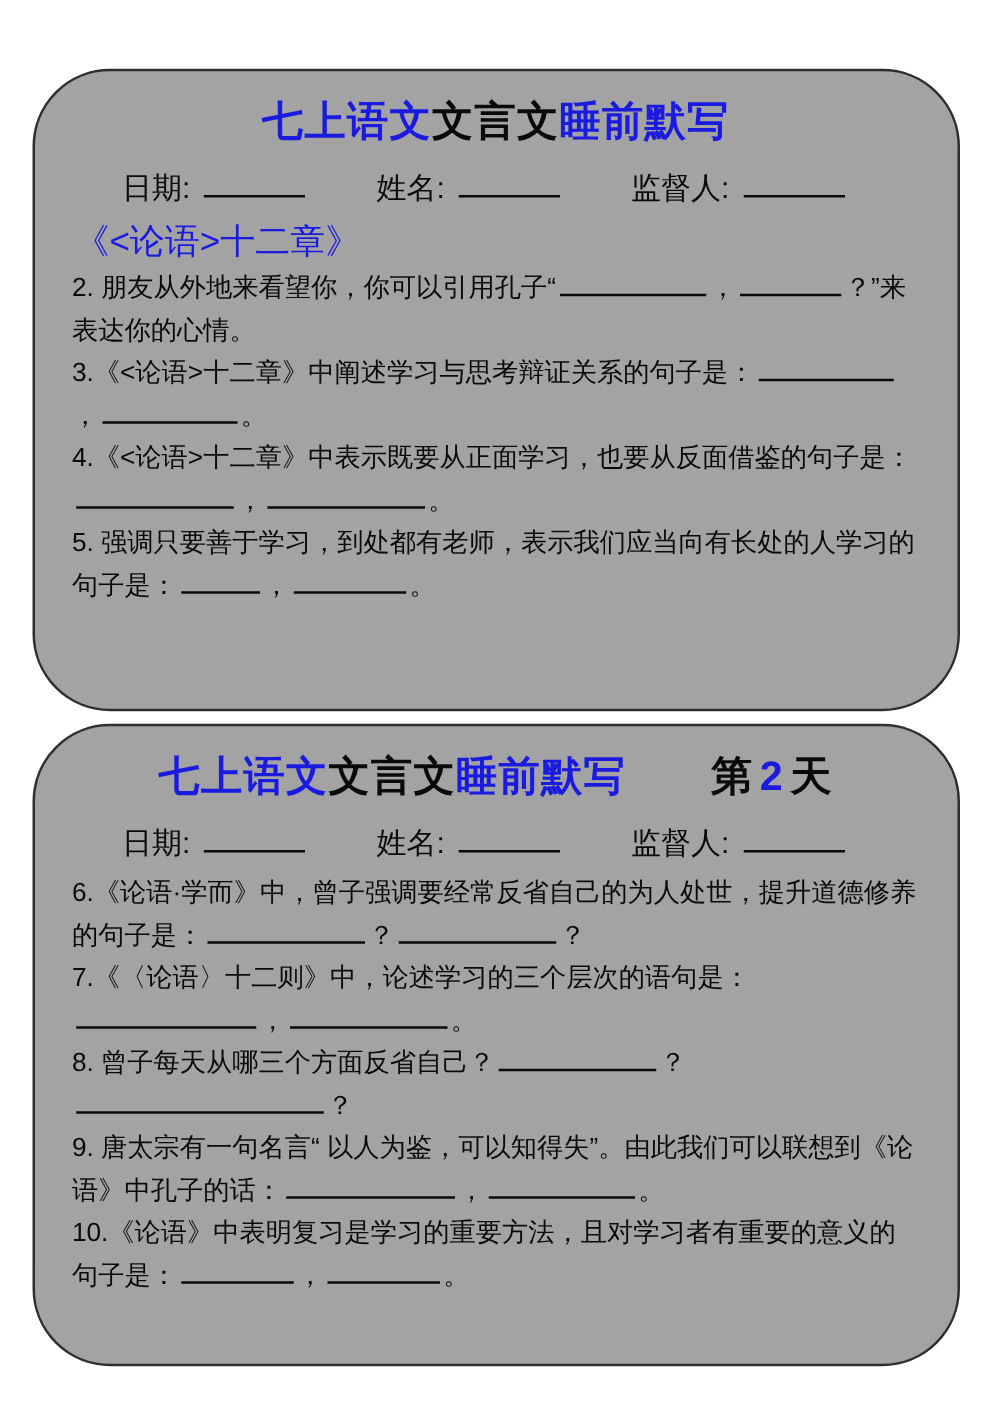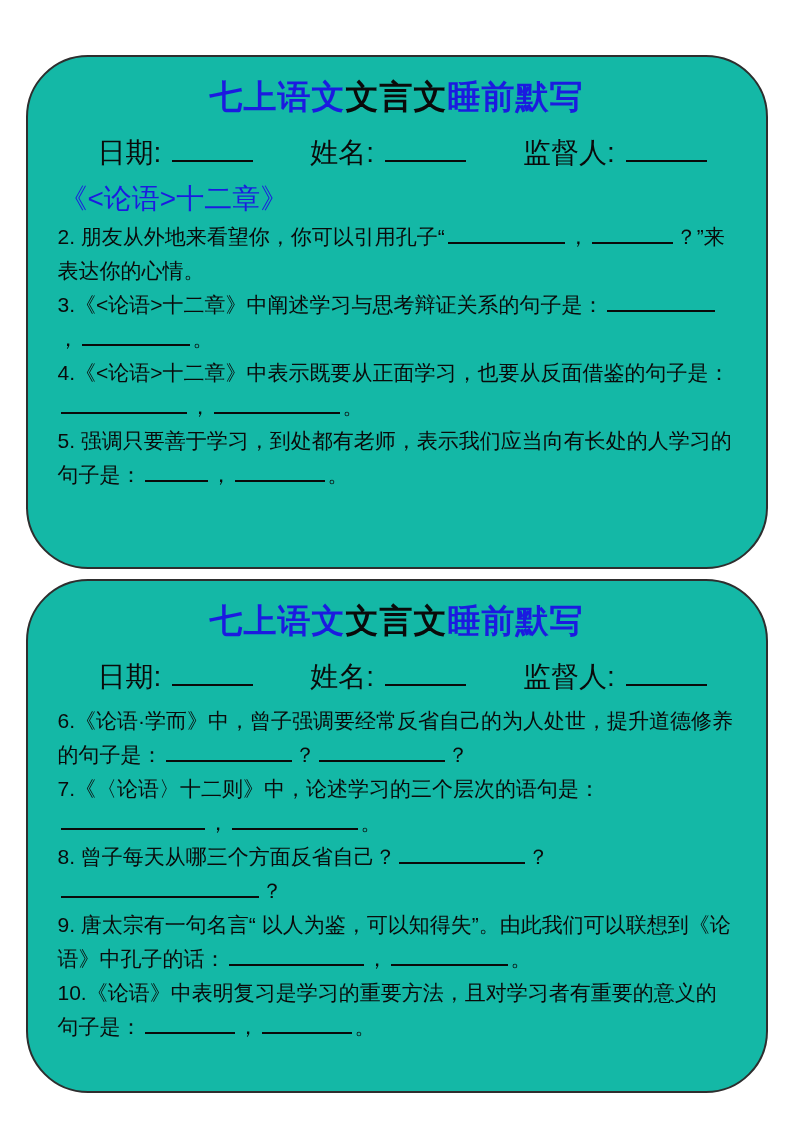--- a/index.html
+++ b/index.html
@@ -16,21 +16,21 @@
     padding-bottom: 24px;
     background: #ffffff;
   }
   .card {
     width: 742px;
     min-height: 514px;
     margin: 0 auto;
     border: 2px solid #2e2e2e;
     border-radius: 62px;
     padding: 14px 30px 24px 30px;
-    background: #14b8a6;
+    background: #a3a3a3;
   }
   .card + .card { margin-top: 10px; }
 
   .card-title {
     display: flex;
     justify-content: center;
     align-items: baseline;
     font-size: 33px;
     font-weight: 700;
     letter-spacing: 1px;
@@ -40,21 +40,21 @@
   .seg-blue { color: var(--accent); }
   .seg-black { color: #0a0a0a; }
   .title-day { margin-left: 68px; }
   .title-day .day-num { padding: 0 5px; }
 
   .fields-row {
     display: flex;
     align-items: baseline;
     margin: 14px 0 8px 40px;
     gap: 54px;
-    font-size: 28px;
+    font-size: 24px;
     white-space: nowrap;
   }
   .field { display: inline-flex; align-items: baseline; gap: 8px; }
 
   .section-heading {
     color: var(--accent);
     font-size: 28px;
     margin: 4px 0 2px 2px;
     font-weight: 500;
   }
@@ -110,20 +110,23 @@
       <p class="uline">4.《&lt;论语&gt;十二章》中表示既要从正面学习，也要从反面借鉴的句子是：<span class="blank" style="width:126px"></span>，<span class="blank" style="width:126px"></span>。</p>
       <p class="uline">5. 强调只要善于学习，到处都有老师，表示我们应当向有长处的人学习的句子是：<span class="blank" style="width:63px"></span>，<span class="blank" style="width:90px"></span>。</p>
     </div>
   </section>
 
   <section class="card">
     <header class="card-title">
       <span class="seg-blue">七上语文</span>
       <span class="seg-black">文言文</span>
       <span class="seg-blue">睡前默写</span>
+      <span class="title-day">
+        <span class="seg-black">第</span><span class="seg-blue day-num">2</span><span class="seg-black">天</span>
+      </span>
     </header>
 
     <div class="fields-row">
       <span class="field">
         <span>日期:</span>
         <span class="uline"><span class="blank" style="width:81px"></span></span>
       </span>
       <span class="field">
         <span>姓名:</span>
         <span class="uline"><span class="blank" style="width:81px"></span></span>

